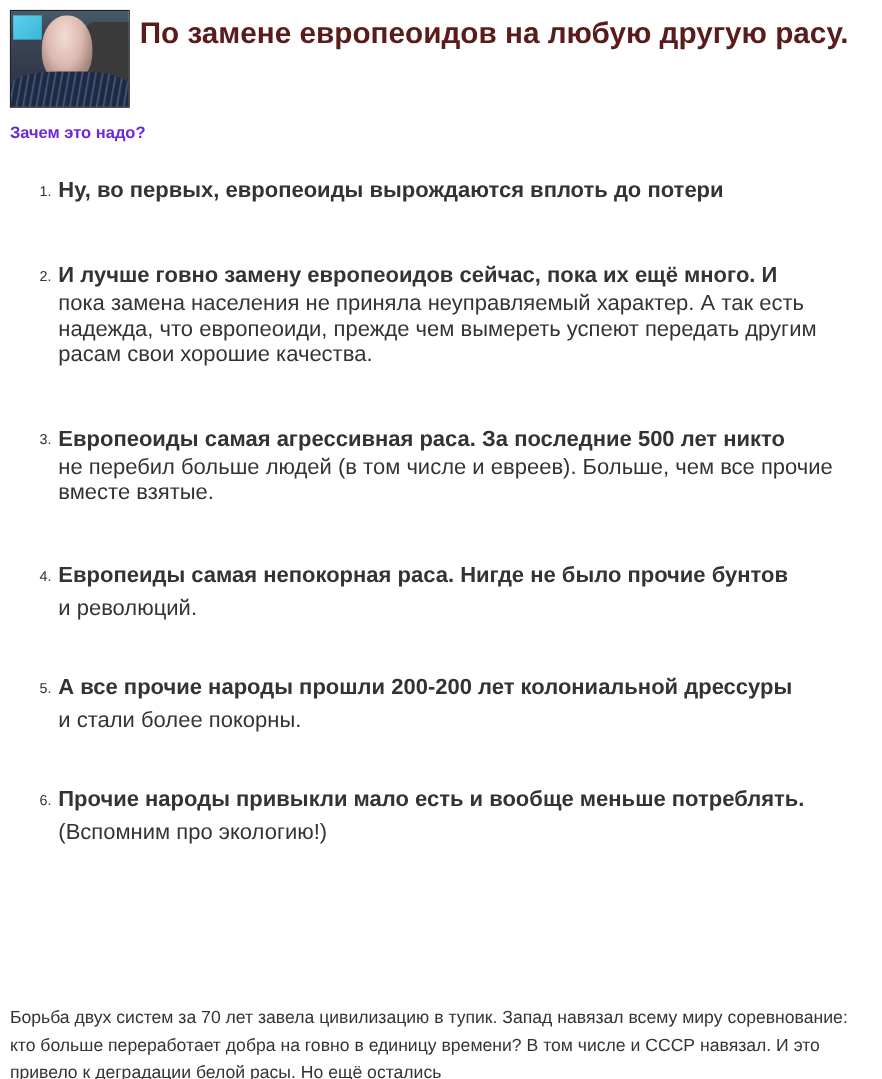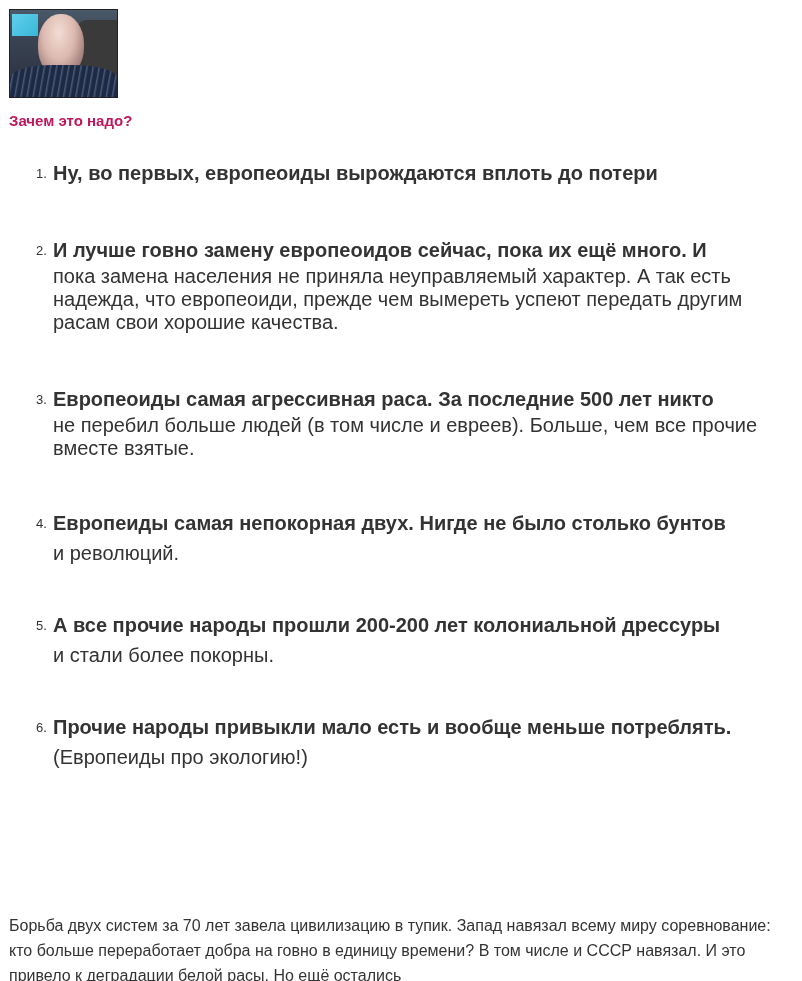--- a/index.html
+++ b/index.html
@@ -32,21 +32,21 @@
       background: repeating-linear-gradient(100deg, #1e2a44 0px, #1e2a44 3px, #4a5a7a 4px, #1e2a44 6px);
       border-radius: 40% 40% 0 0;
     }
     .title {
       position: absolute; left: 127px; top: 8px; width: 650px;
       margin: 0; font-size: 27px; line-height: 44px; font-weight: 700;
       color: #5b1b1b;
     }
     .subtitle {
       position: absolute; left: 9px; top: 112px; margin: 0;
-      font-size: 15px; font-weight: 700; color: #be185d;
+      font-size: 15px; font-weight: 700; color: #6d28d9;
     }
     ol.reasons {
       position: absolute; left: 0; top: 158px; margin: 0; padding: 0 0 0 53px;
       width: 740px; list-style: none;
     }
     ol.reasons li {
       position: relative; font-size: 20px; line-height: 23px;
       color: #333333; margin: 0;
     }
     ol.reasons li .first { display: block; line-height: 30px; font-weight: bold; }
@@ -62,20 +62,21 @@
 </head>
 <body>
 
 <div class="header">
   <div class="avatar" title="author-photo">
     <div class="window"></div>
     <div class="chair"></div>
     <div class="head"></div>
     <div class="shirt"></div>
   </div>
+  <h1 class="title">По замене европеоидов на любую другую расу.</h1>
 </div>
 
 <h3 class="subtitle">Зачем это надо?</h3>
 
 <ol class="reasons">
   <li style="top:0;">
     <span class="num">1.</span>
     <span class="first">Ну, во первых, европеоиды вырождаются вплоть до потери</span>
   </li>
   <li style="margin-top:47px;">
@@ -83,28 +84,28 @@
     <span class="first">И лучше говно замену европеоидов сейчас, пока их ещё много. И</span>
     <span>пока замена населения не приняла неуправляемый характер. А так есть надежда, что европеоиди, прежде чем вымереть успеют передать другим расам свои хорошие качества.</span>
   </li>
   <li style="margin-top:50px;">
     <span class="num">3.</span>
     <span class="first">Европеоиды самая агрессивная раса. За последние 500 лет никто</span>
     <span>не перебил больше людей (в том числе и евреев). Больше, чем все прочие вместе взятые.</span>
   </li>
   <li style="margin-top:48px;">
     <span class="num">4.</span>
-    <span class="first">Европеиды самая непокорная двух. Нигде не было столько бунтов</span>
+    <span class="first">Европеиды самая непокорная раса. Нигде не было прочие бунтов</span>
     <span style="display:block;line-height:30px;">и революций.</span>
   </li>
   <li style="margin-top:42px;">
     <span class="num">5.</span>
     <span class="first">А все прочие народы прошли 200-200 лет колониальной дрессуры</span>
     <span style="display:block;line-height:30px;">и стали более покорны.</span>
   </li>
   <li style="margin-top:42px;">
     <span class="num">6.</span>
     <span class="first">Прочие народы привыкли мало есть и вообще меньше потреблять.</span>
-    <span style="display:block;line-height:30px;">(Европеиды про экологию!)</span>
+    <span style="display:block;line-height:30px;">(Вспомним про экологию!)</span>
   </li>
 </ol>
 
 <p class="para">Борьба двух систем за 70 лет завела цивилизацию в тупик. Запад навязал всему миру соревнование: кто больше переработает добра на говно в единицу времени? В том числе и СССР навязал. И это привело к деградации белой расы. Но ещё остались</p>
 
 </body></html>

